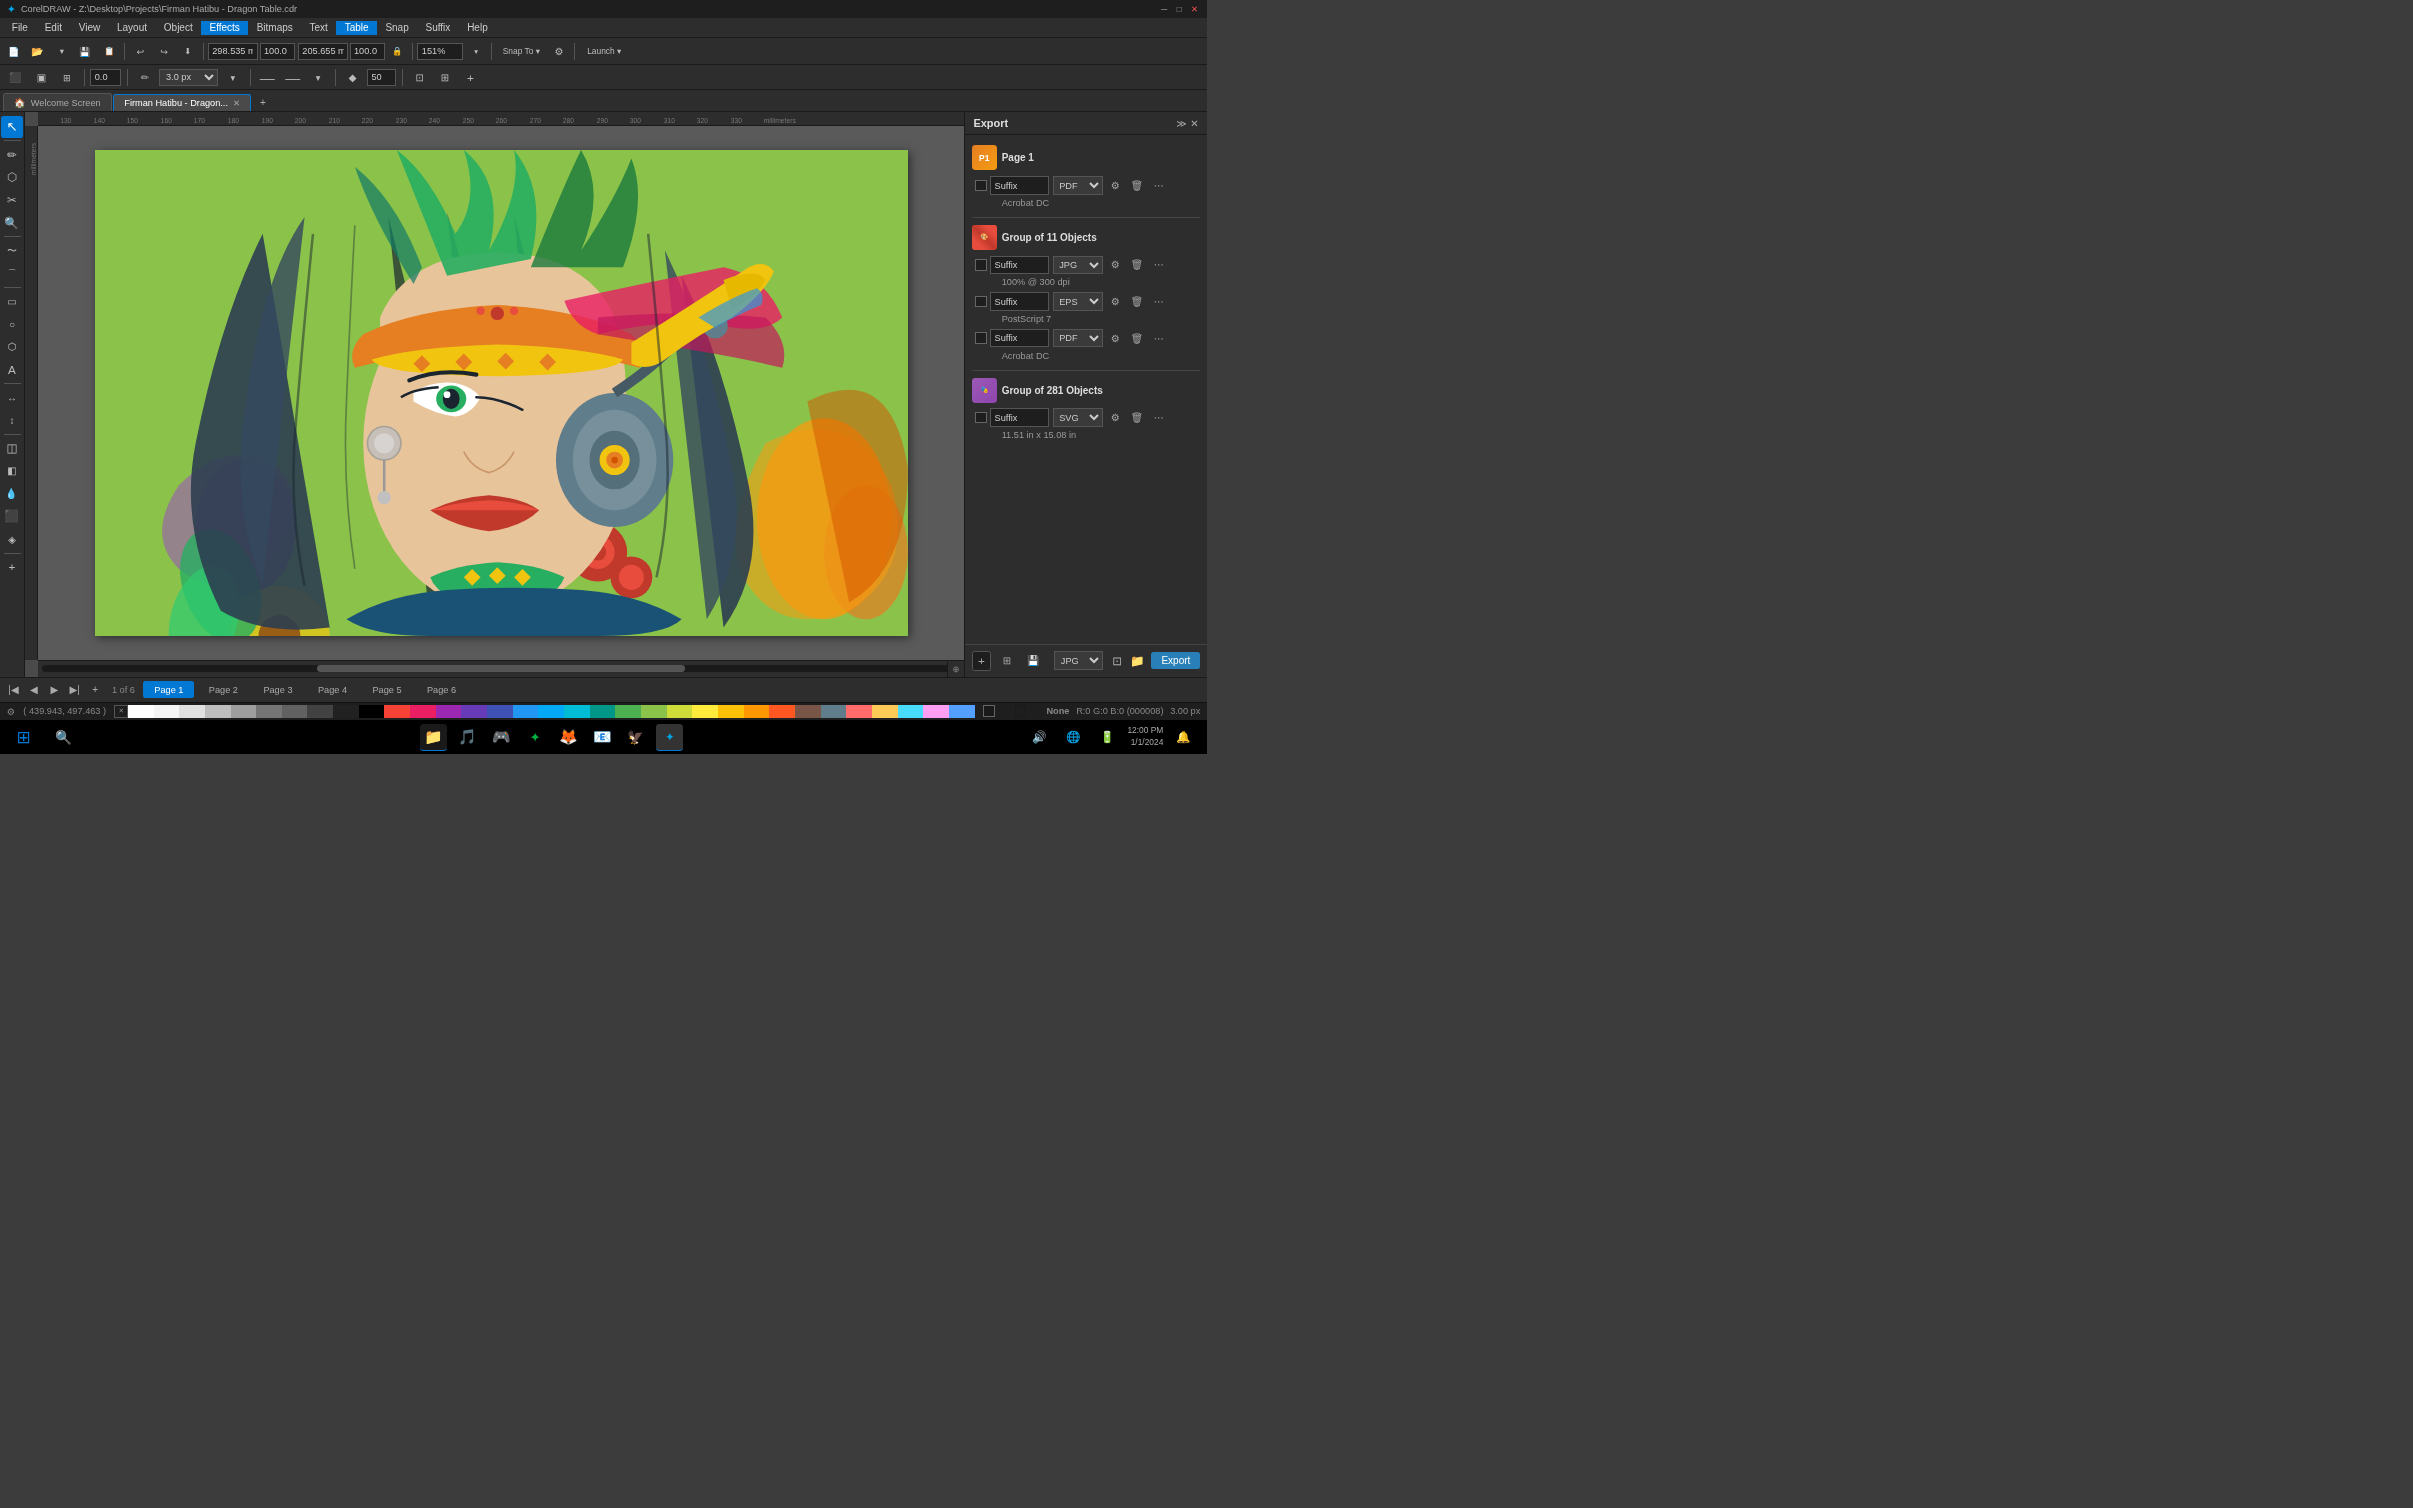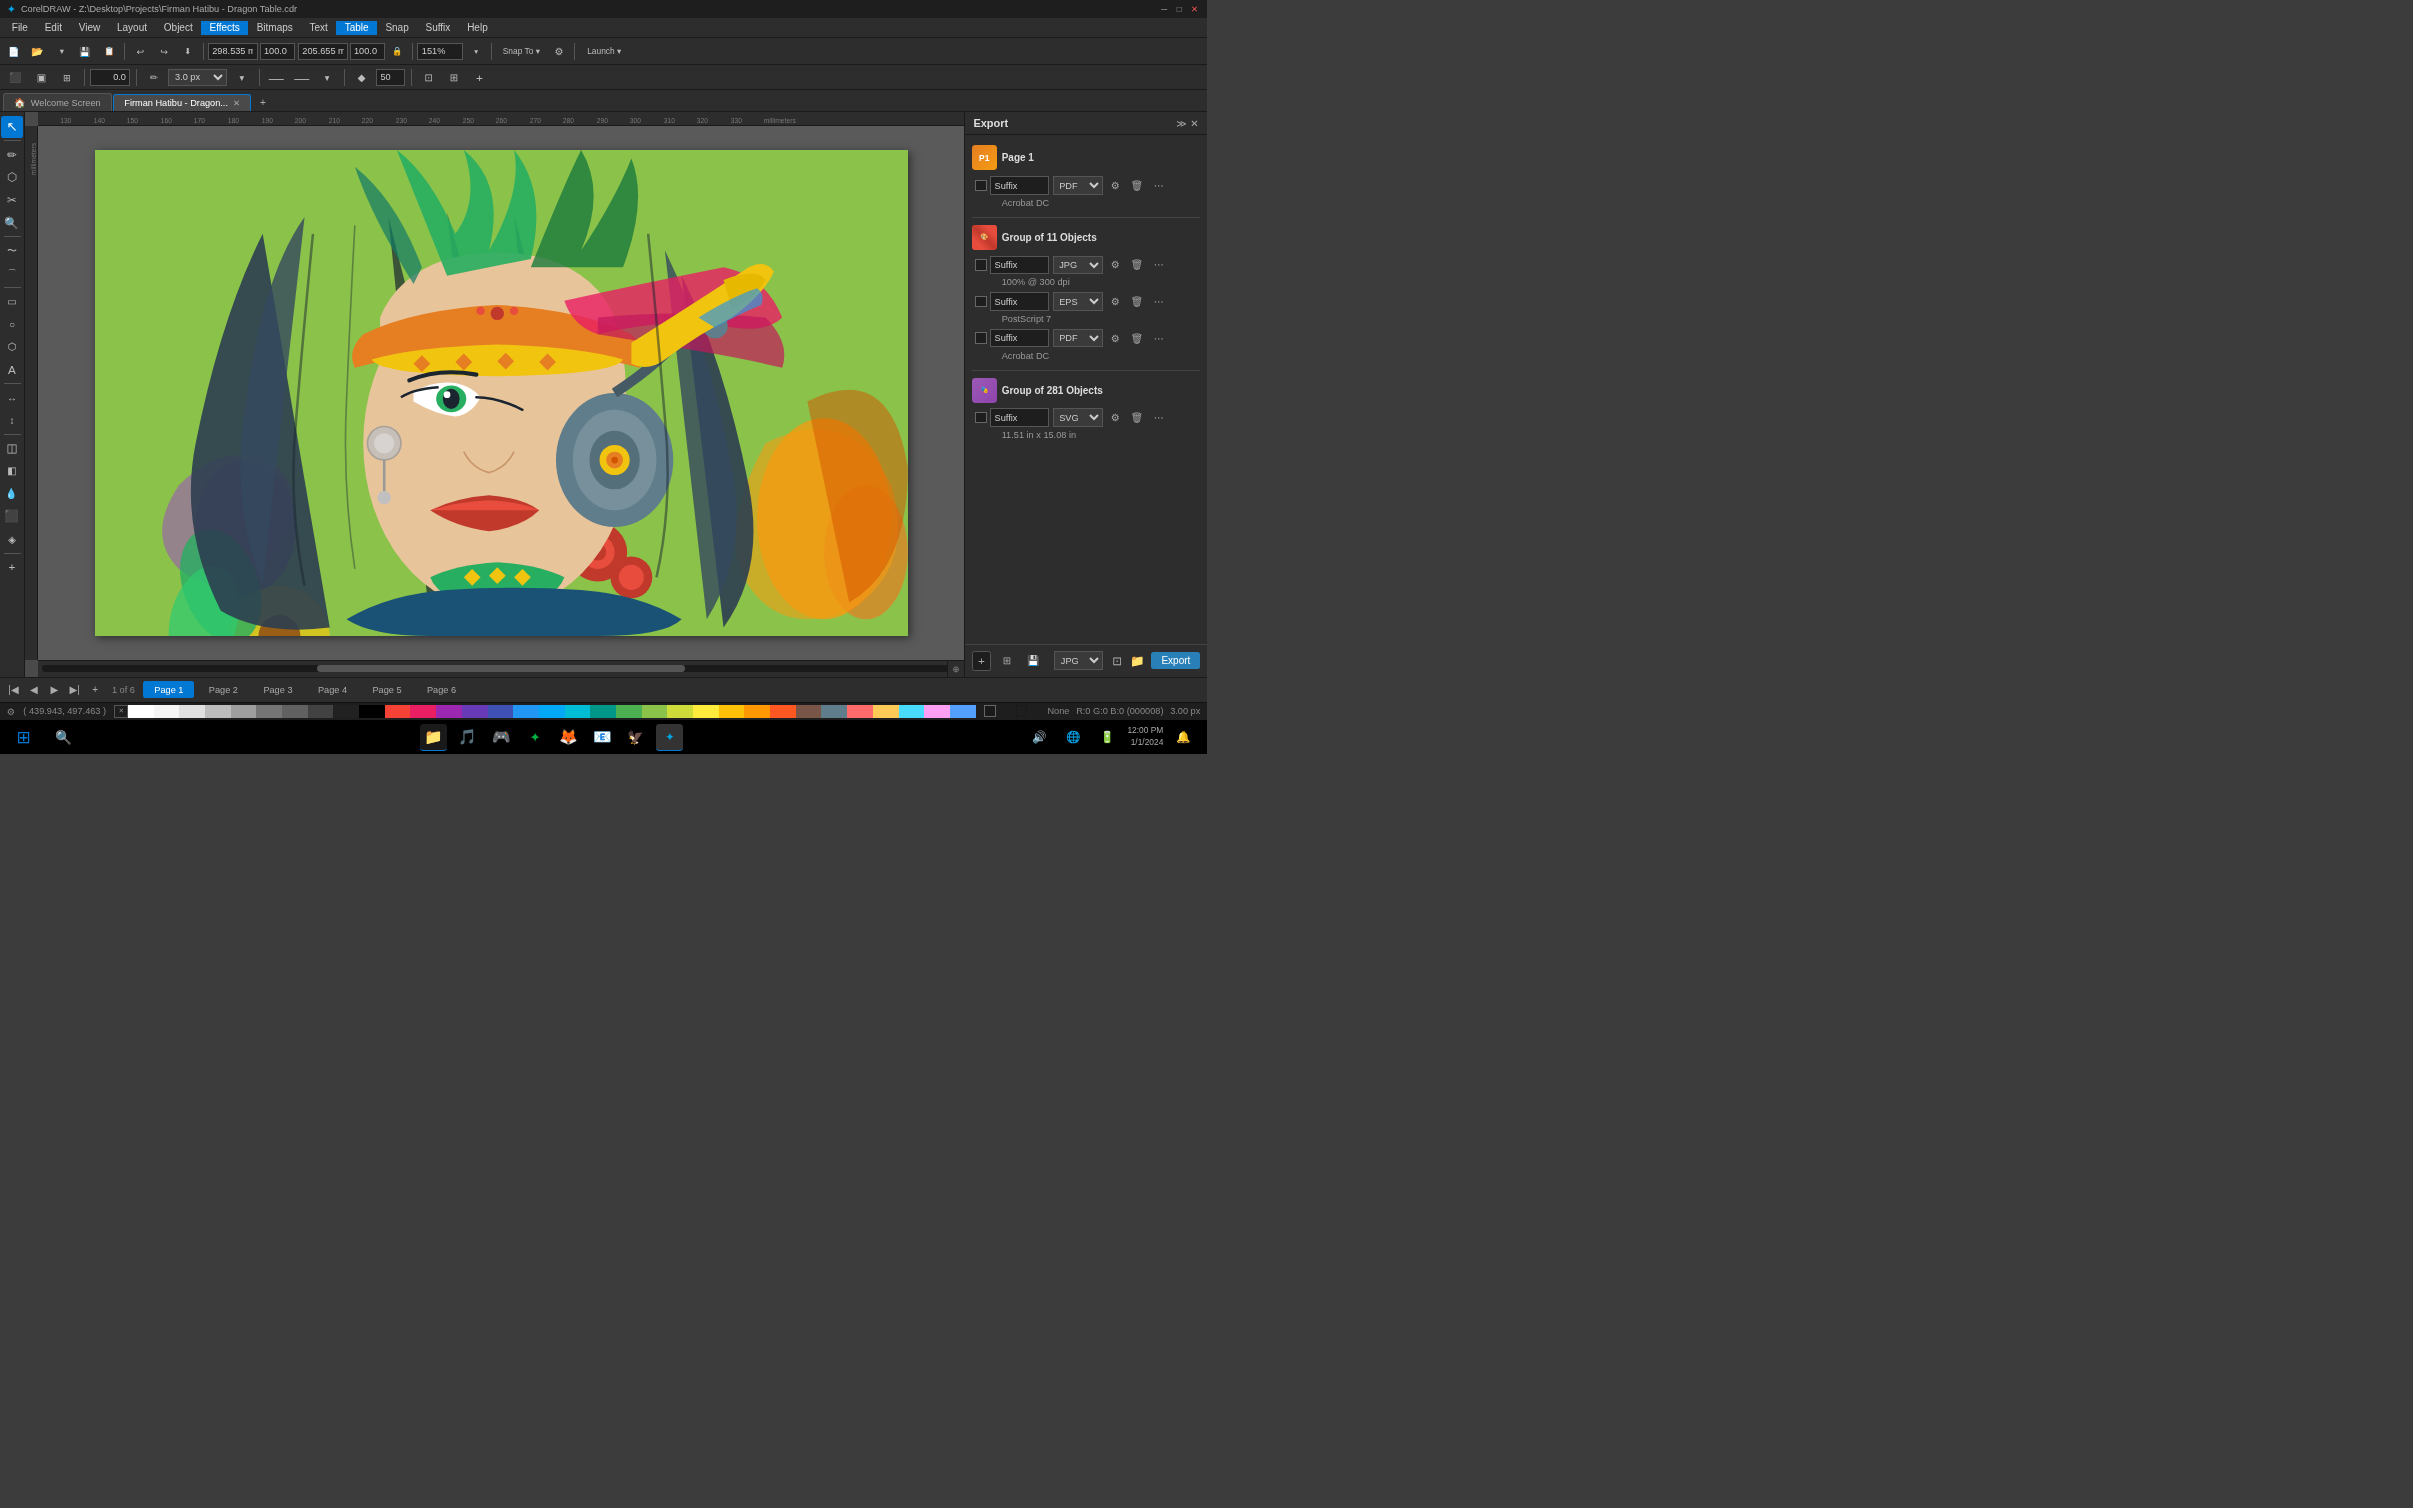--- a/index.html
+++ b/index.html
@@ -153,21 +153,21 @@
   <div class="tb-btn" style="font-size:10px;">⚙</div>
   <div class="tb-sep"></div>
   <div class="tb-btn" style="font-size:8.4px; width:50px;">Launch ▾</div>
 </div>
 
 <div id="toolbar2">
   <div class="tb-btn" style="font-size:10px;">⬛</div>
   <div class="tb-btn" style="font-size:10px;">▣</div>
   <div class="tb-btn" style="font-size:9.2px;">⊞</div>
   <div class="tb-sep"></div>
-  <input type="text" class="tb-input" style="width: 40px; text-align: right;" value="0.0">
+  <input type="text" class="tb-input" style="width: 31px;" value="0.0">
   <div class="tb-sep"></div>
   <div class="tb-btn" style="font-size:10px;">✏</div>
   <select class="tb-combo" style="width:59px;">
     <option>3.0 px</option>
   </select>
   <div class="tb-btn">▾</div>
   <div class="tb-sep"></div>
   <div class="tb-btn" style="font-size:15px; color:#aaa;">—</div>
   <div class="tb-btn" style="font-size:15px; color:#aaa;">—</div>
   <div class="tb-btn">▾</div>
@@ -551,21 +551,21 @@
     <div class="color-swatch" style="background:#ff5722;"></div>
     <div class="color-swatch" style="background:#795548;"></div>
     <div class="color-swatch" style="background:#607d8b;"></div>
     <div class="color-swatch" style="background:#ff6b6b;"></div>
     <div class="color-swatch" style="background:#feca57;"></div>
     <div class="color-swatch" style="background:#48dbfb;"></div>
     <div class="color-swatch" style="background:#ff9ff3;"></div>
     <div class="color-swatch" style="background:#54a0ff;"></div>
   </div>
   <div style="margin-left:auto; display:flex; align-items:center; gap:6.7px;">
-    <div style="display:flex; align-items:center; gap:20px;">
+    <div style="display:flex; align-items:center; gap:20px;font-weight:bold;">
       <div style="width:11.7px; height:11.7px; background:#1a1a1a; border:0.8px solid #666; position:relative;"></div>
       <div style="width:11.7px; height:11.7px; background:transparent; border:1.7px solid #1a1a1a; position:relative;"></div>
       <span>None</span>
     </div>
     <span>R:0 G:0 B:0 (000008)</span>
     <span>3.00 px</span>
   </div>
 </div>
 
 <div id="taskbar" style="height:34px; bottom:0;">

